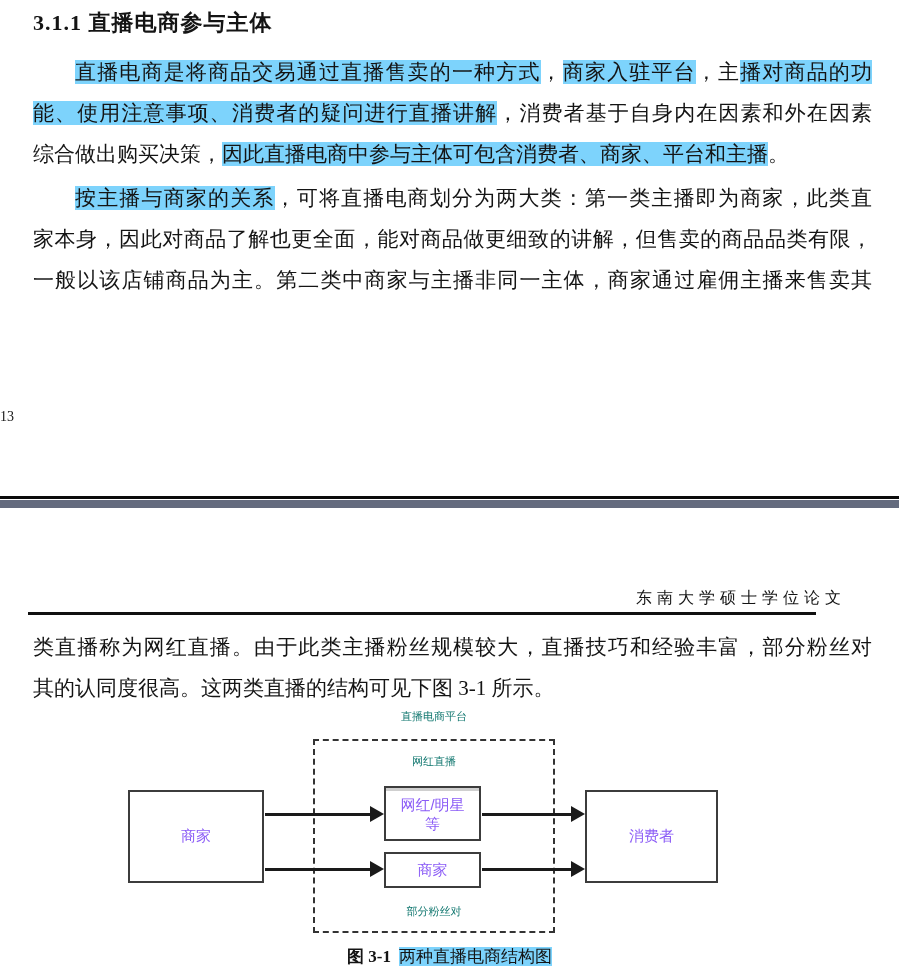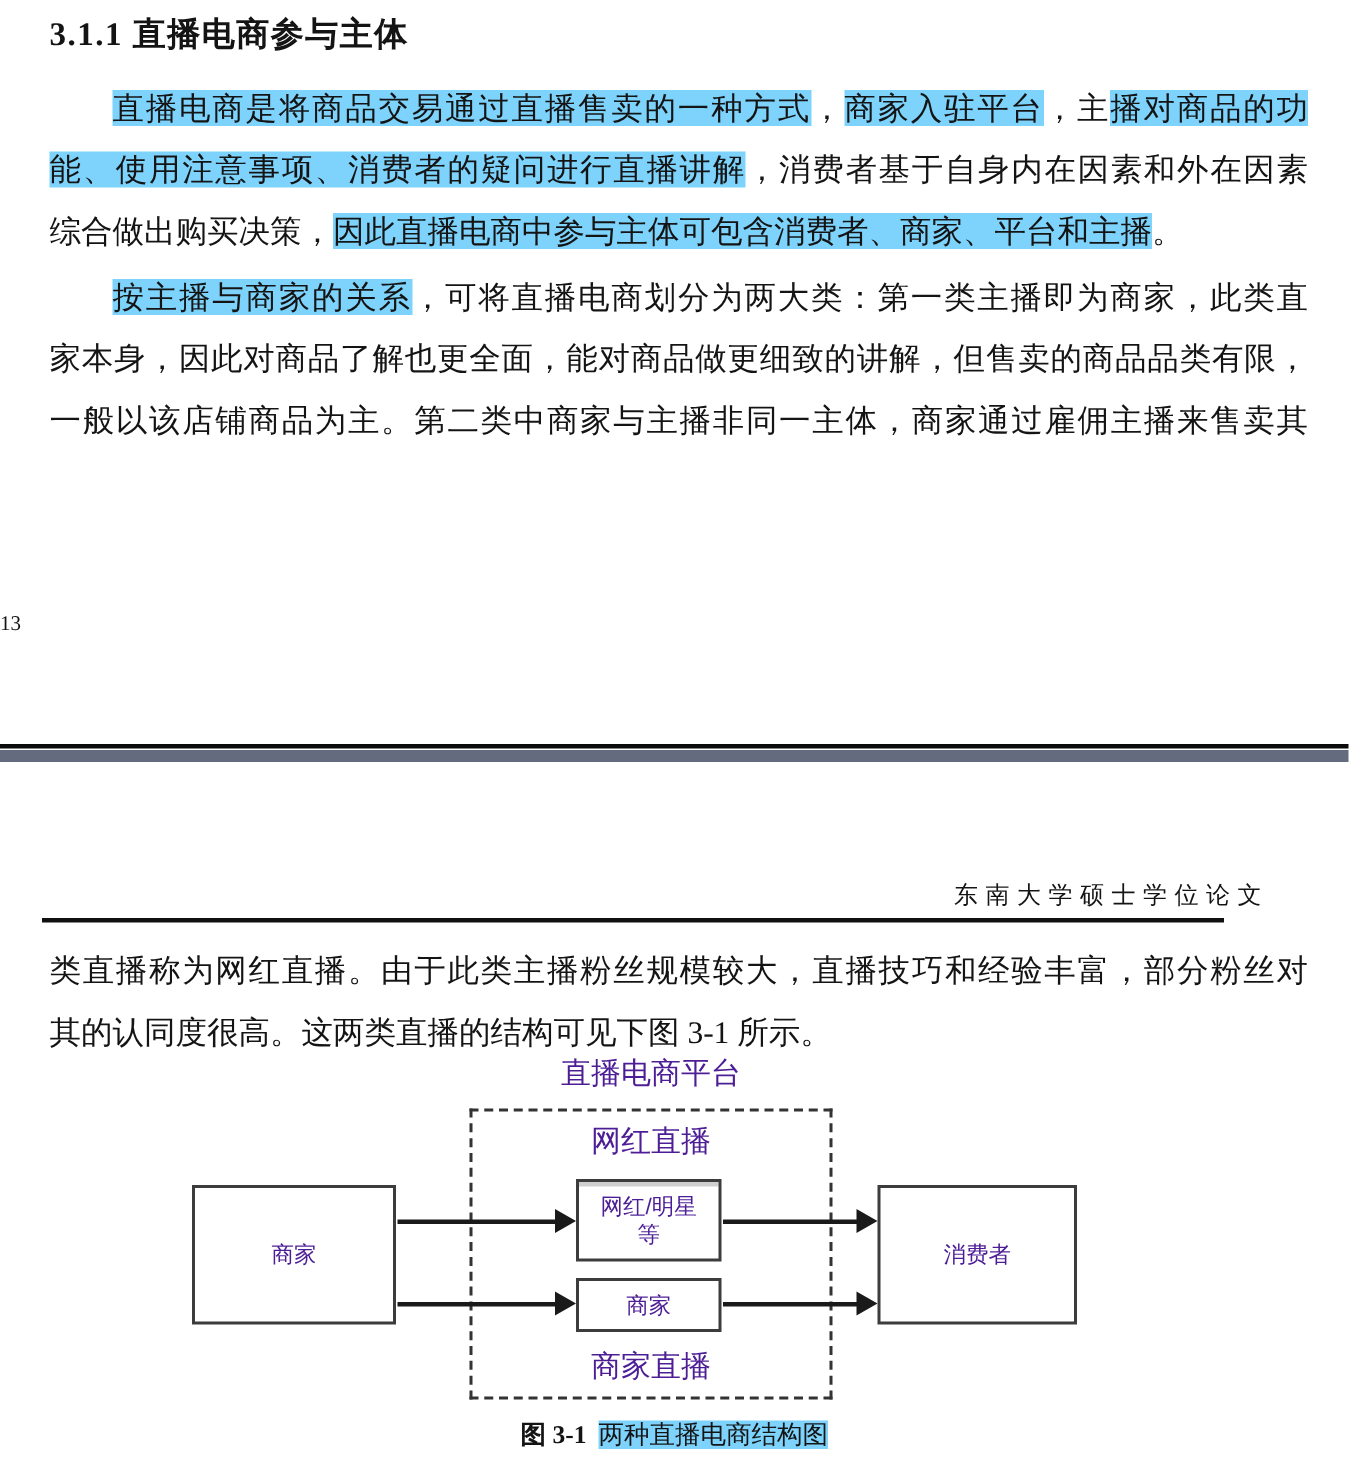--- a/index.html
+++ b/index.html
@@ -19,25 +19,25 @@
   .hl{background:#7dd3fc;}
   .page-num{top:374px;left:0;width:850px;text-align:left;font-size:14px;height:20px;line-height:20px;margin-top:33px;}
   
   .break-line{top:496px;left:0;width:899px;height:3px;background:#0b0b0b;}
   .break-bar{top:500px;left:0;width:899px;height:8px;background:#646b7e;}
   
   .run-header{top:588px;left:0;width:846px;height:20px;line-height:20px;text-align:right;
     font-size:16px;letter-spacing:5px;}
   .header-rule{top:612px;left:28px;width:788px;height:3px;background:#101010;}
   
-  .fig-label{font-family:"Liberation Sans","DejaVu Sans",sans-serif;font-size:20px;
-    left:313px;width:242px;text-align:center;height:18px;line-height:18px;color:#4c1d95;}
+  .fig-label{font-family:"Liberation Sans","DejaVu Sans",sans-serif;font-size:11px;
+    left:313px;width:242px;text-align:center;height:18px;line-height:18px;color:#0f766e;}
   .dashed-box{left:313px;top:739px;width:242px;height:194px;border:2px dashed #333;box-sizing:border-box;}
   .node{border:2px solid #3c3c3c;box-sizing:border-box;display:flex;align-items:center;justify-content:center;
-    font-family:"Liberation Sans","DejaVu Sans",sans-serif;font-size:15px;color:#4c1d95;background:#fff;text-align:center;}
+    font-family:"Liberation Sans","DejaVu Sans",sans-serif;font-size:15px;color:#8b5cf6;background:#fff;text-align:center;}
   .node.left{left:128px;top:790px;width:136px;height:93px;}
   .node.right{left:585px;top:790px;width:133px;height:93px;}
   .node.inner-top{left:384px;top:786px;width:97px;height:55px;flex-direction:column;line-height:19px;
     box-shadow:inset 0 3px 0 #cfcfcf;}
   .node.inner-bottom{left:384px;top:852px;width:97px;height:36px;}
   .arrow{height:16px;}
   .arrow .shaft{position:absolute;left:0;right:10px;top:7px;height:3px;background:#1a1a1a;display:block;}
   .arrow .head{position:absolute;right:0;top:0;width:0;height:0;display:block;
     border-left:14px solid #1a1a1a;border-top:8px solid transparent;border-bottom:8px solid transparent;}
   .a1{left:265px;top:806px;width:119px;}
@@ -110,17 +110,17 @@
   </div>
 <div class="abs arrow a3">
     <span class="shaft"></span>
     <span class="head"></span>
   </div>
 <div class="abs arrow a4">
     <span class="shaft"></span>
     <span class="head"></span>
   </div>
 
-<div class="abs fig-label" style="top:902px;">商家直播</div>
+<div class="abs fig-label" style="top:902px;">部分粉丝对</div>
 
 <div class="abs caption">
   <span class="pre">图 3-1</span><span class="hl">两种直播电商结构图</span>
 </div>
 
 </body></html>

